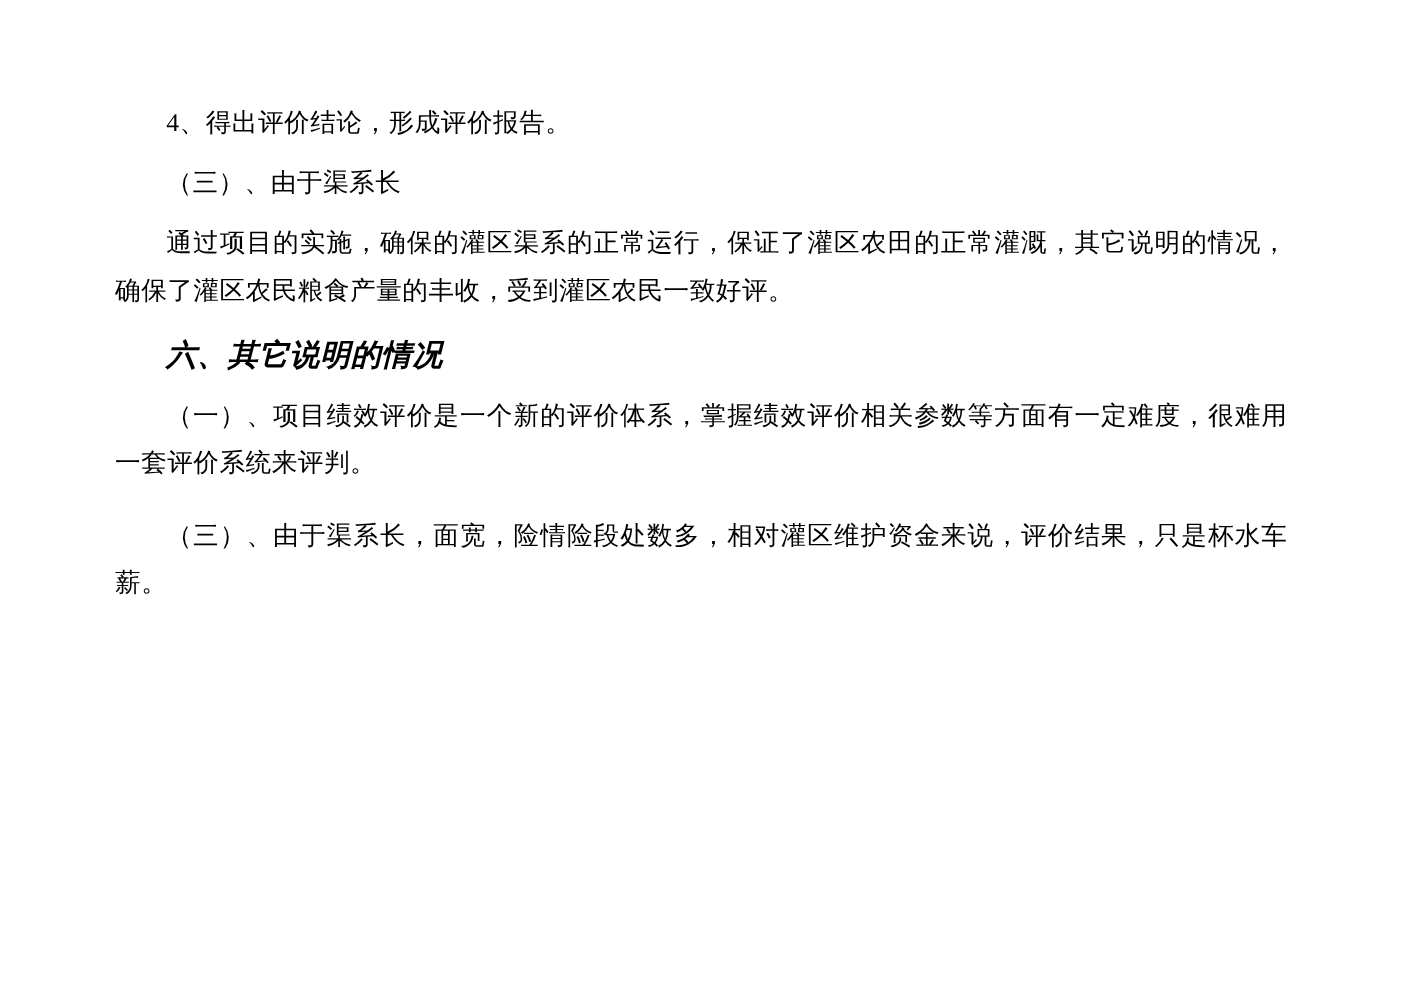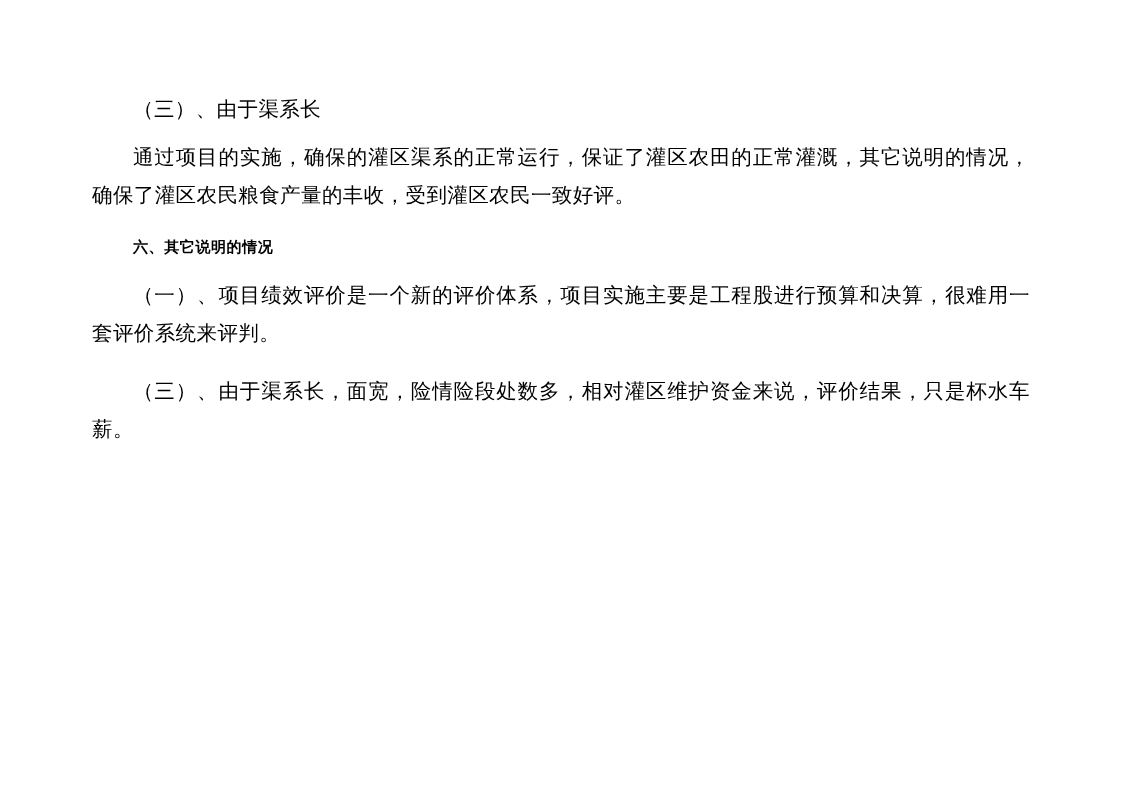--- a/index.html
+++ b/index.html
@@ -33,46 +33,48 @@
     text-align: justify;
     text-justify: inter-ideograph;
     letter-spacing: 0.4px;
   }
   p.indent {
     text-indent: 41px;
   }
   p.heading {
     font-weight: bold;
     text-indent: 41px;
-    font-size: 15px;
+    font-size: 24px;
     line-height: 38px;
     margin: 0;
     letter-spacing: 0.6px;
+    font-style: italic;
   }
   .gap-sm { height: 10px; }
   .gap-md { height: 14px; }
 </style>
 </head>
 <body>
 
 <div class="page">
   <div class="doc-body">
 
+    <p class="para indent">4、得出评价结论，形成评价报告。</p>
     <div class="gap-sm"></div>
 
     <p class="para indent">（三）、由于渠系长</p>
     <div class="gap-sm"></div>
 
     <p class="para indent">通过项目的实施，确保的灌区渠系的正常运行，保证了灌区农田的正常灌溉，其它说明的情况，确保了灌区农民粮食产量的丰收，受到灌区农民一致好评。</p>
     <div class="gap-md"></div>
 
     <p class="heading">六、其它说明的情况</p>
     <div class="gap-sm"></div>
 
-    <p class="para indent">（一）、项目绩效评价是一个新的评价体系，项目实施主要是工程股进行预算和决算，很难用一套评价系统来评判。</p>
+    <p class="para indent">（一）、项目绩效评价是一个新的评价体系，掌握绩效评价相关参数等方面有一定难度，很难用一套评价系统来评判。</p>
     <div class="gap-sm"></div>
 
     <div class="gap-sm"></div>
 
     <p class="para indent">（三）、由于渠系长，面宽，险情险段处数多，相对灌区维护资金来说，评价结果，只是杯水车薪。</p>
 
   </div>
 </div>
 
 </body></html>

